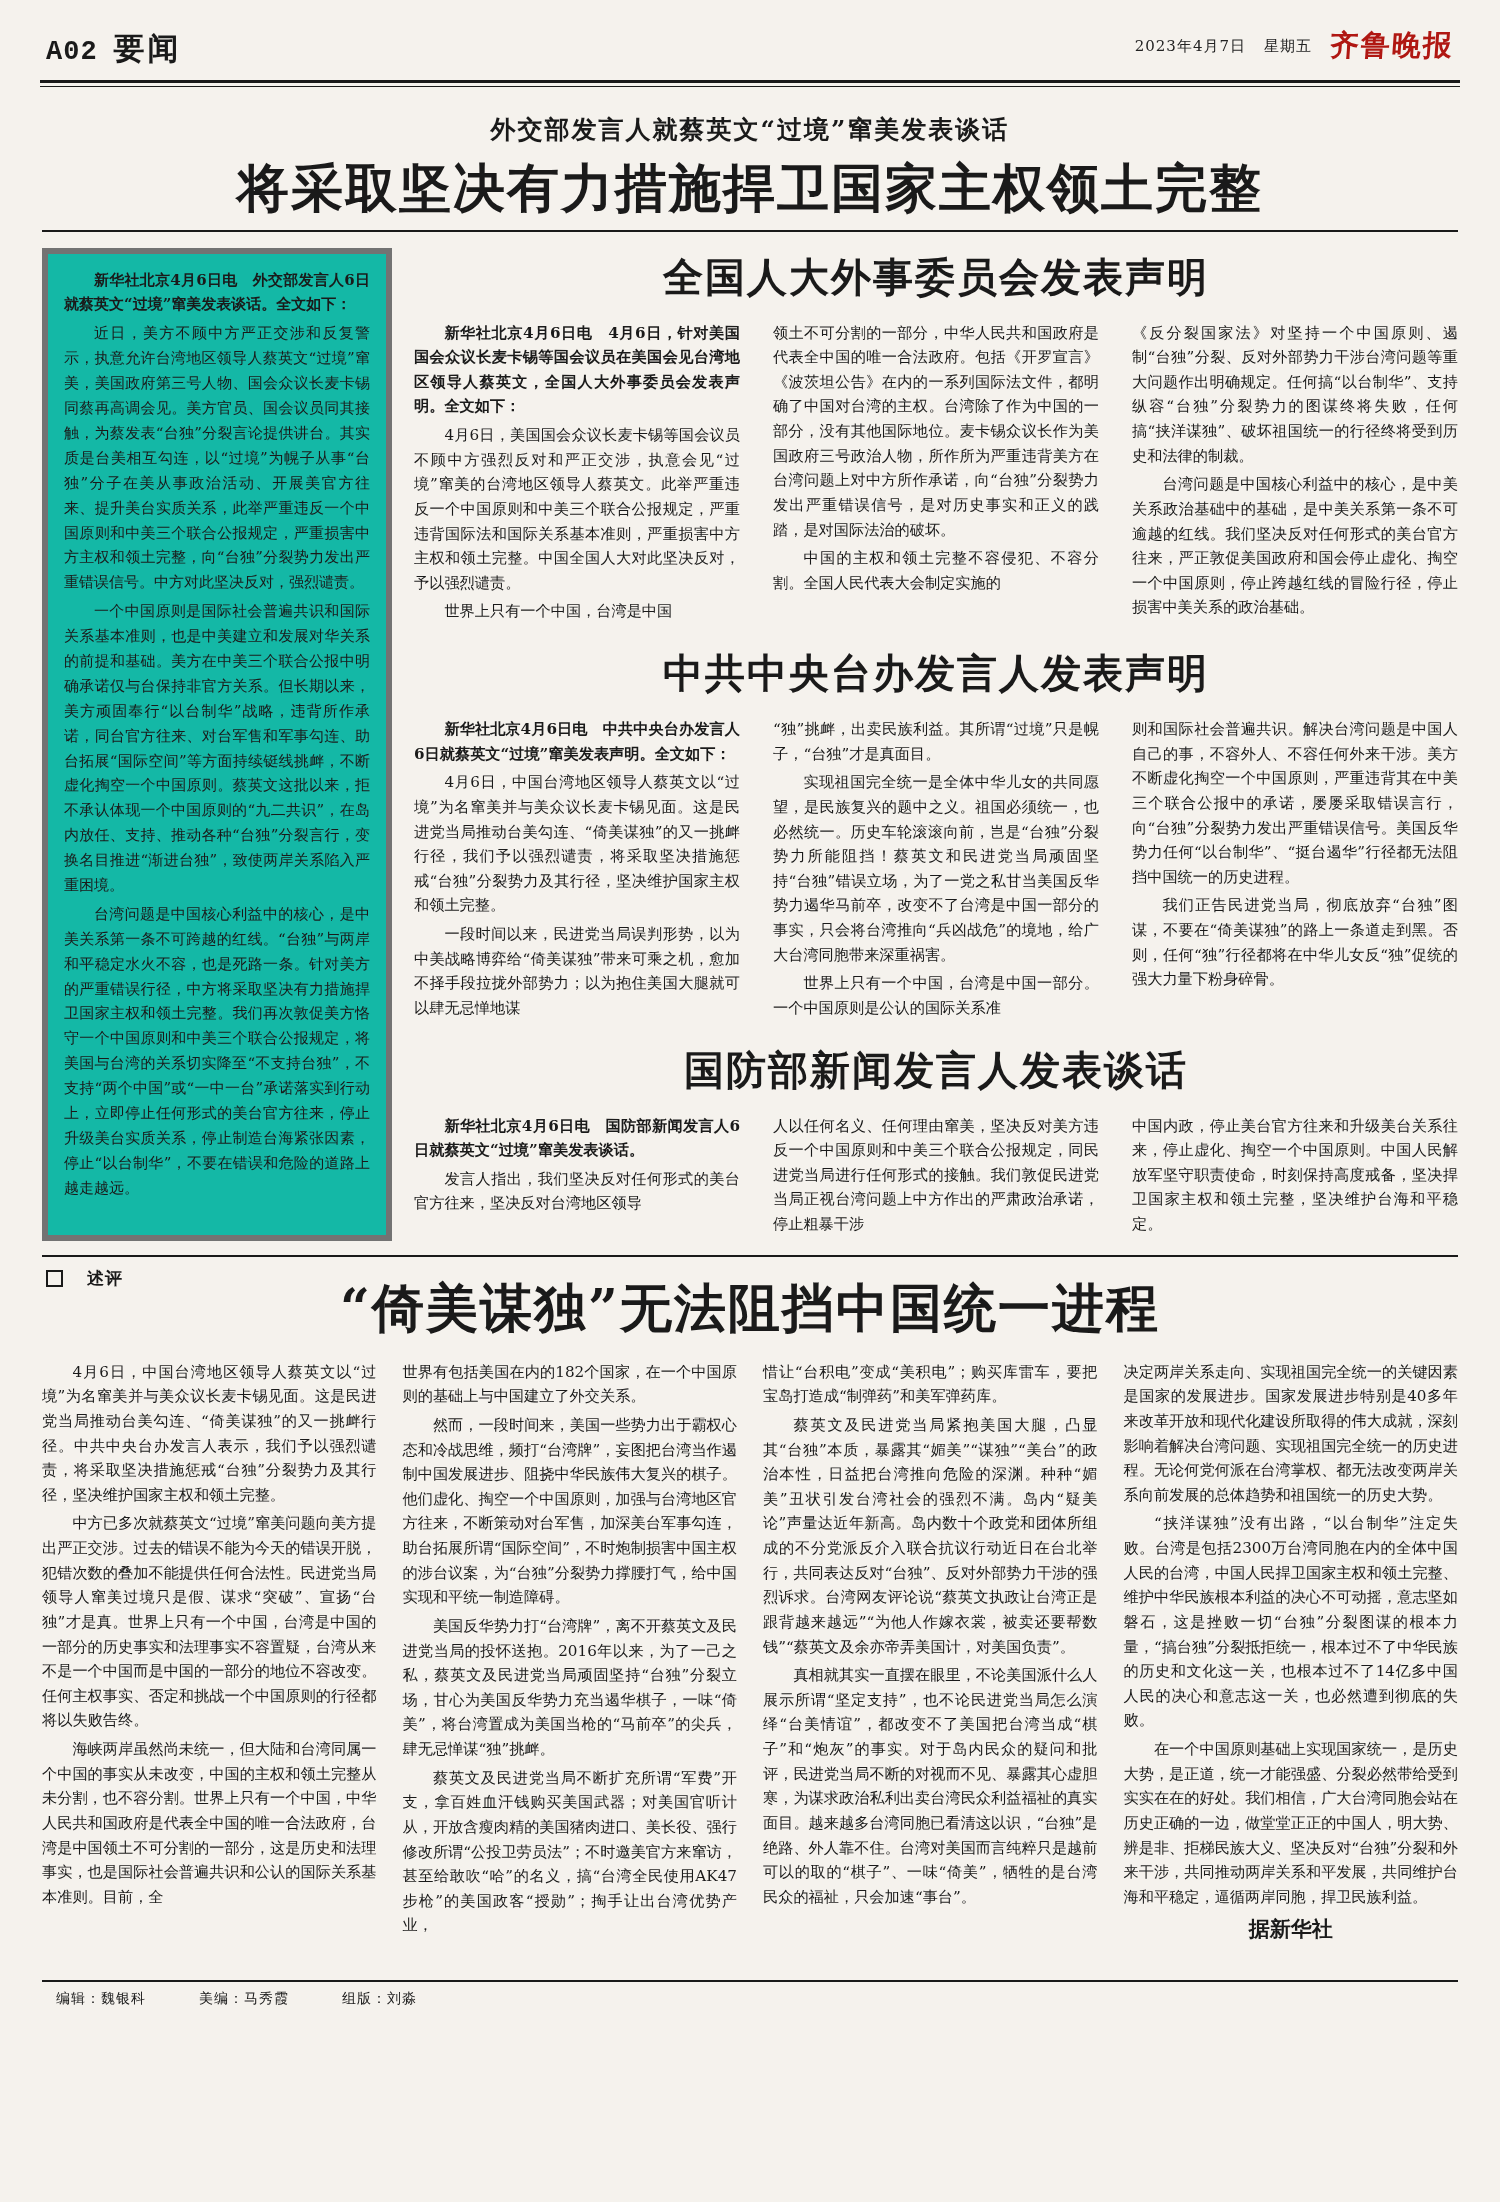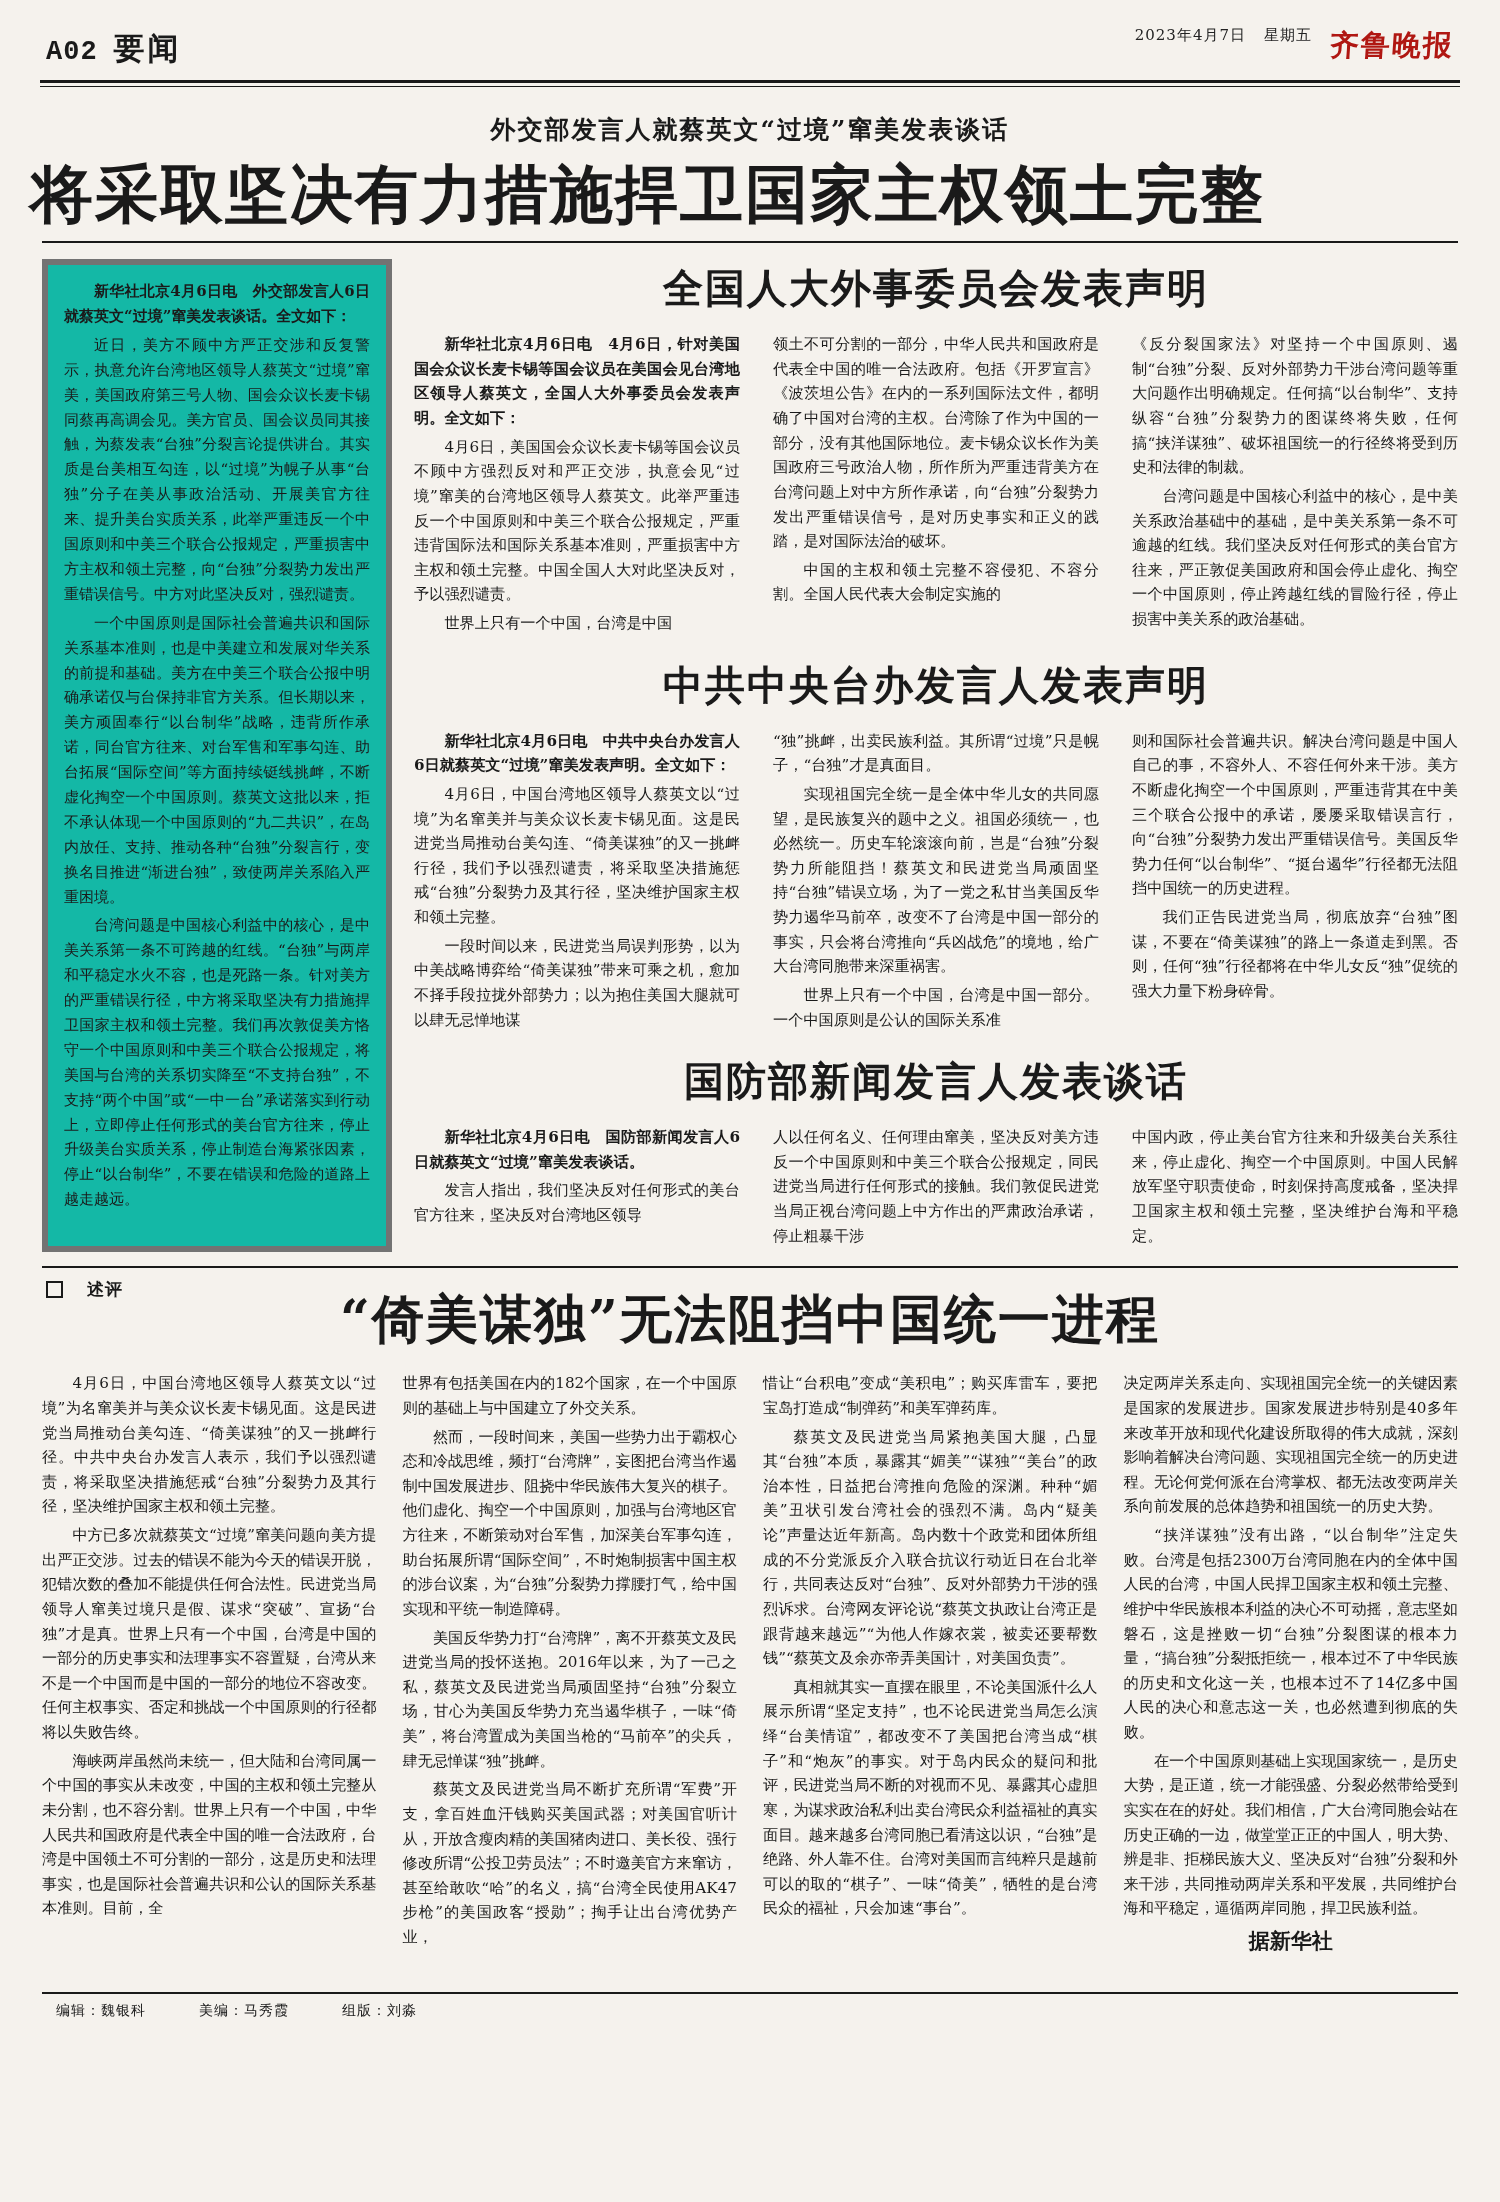--- a/index.html
+++ b/index.html
@@ -29,21 +29,21 @@
     font-family:Liberation Mono, monospace;
     font-size:27px;
     font-weight:bold;
     letter-spacing:1px;
   }
   .mast-section{
     font-size:31px;
     font-weight:bold;
     letter-spacing:3px;
   }
-  .mast-right{display:flex;align-items:flex-start;gap:18px;padding-bottom:4px;}
+  .mast-right{display:flex;align-items:center;gap:18px;padding-bottom:4px;}
   .mast-date{font-size:15px;letter-spacing:1px;color:#222;}
   .mast-weekday{font-size:15px;letter-spacing:1px;color:#222;}
   .mast-logo{
     font-size:29px;
     font-weight:bold;
     letter-spacing:2px;
     color:#b01712;
     font-family:"DejaVu Serif","Liberation Serif",serif;
     transform:skewX(-4deg);
   }
@@ -56,21 +56,22 @@
 
   
   .kicker{
     text-align:center;
     font-size:25px;
     font-weight:bold;
     letter-spacing:2px;
     margin:26px 0 10px 0;
   }
   .main-headline{
-    font-size:63px;
+    text-align:center;
+    font-size:52px;
     font-weight:bold;
     letter-spacing:2px;
     line-height:1.05;
     margin:15px 30px 14px 30px;
     font-family:"DejaVu Serif","Liberation Serif",serif;
   }
   .rule-under-head{
     height:2px;background:#1a1a1a;margin:0 42px 0 42px;
   }
 

